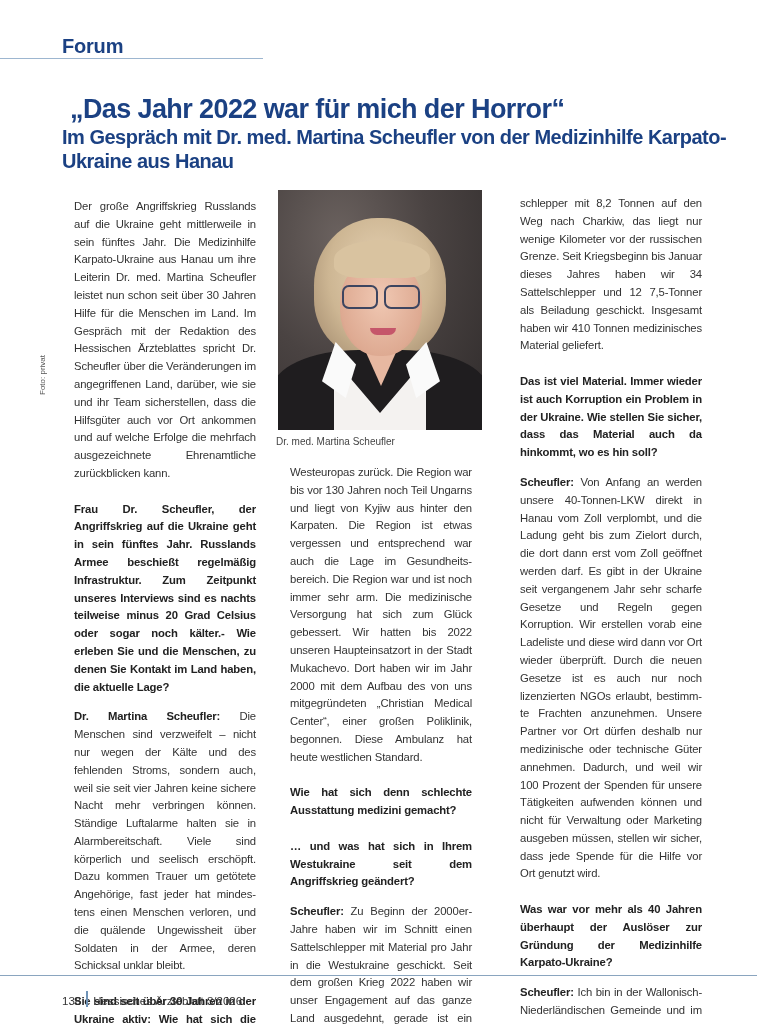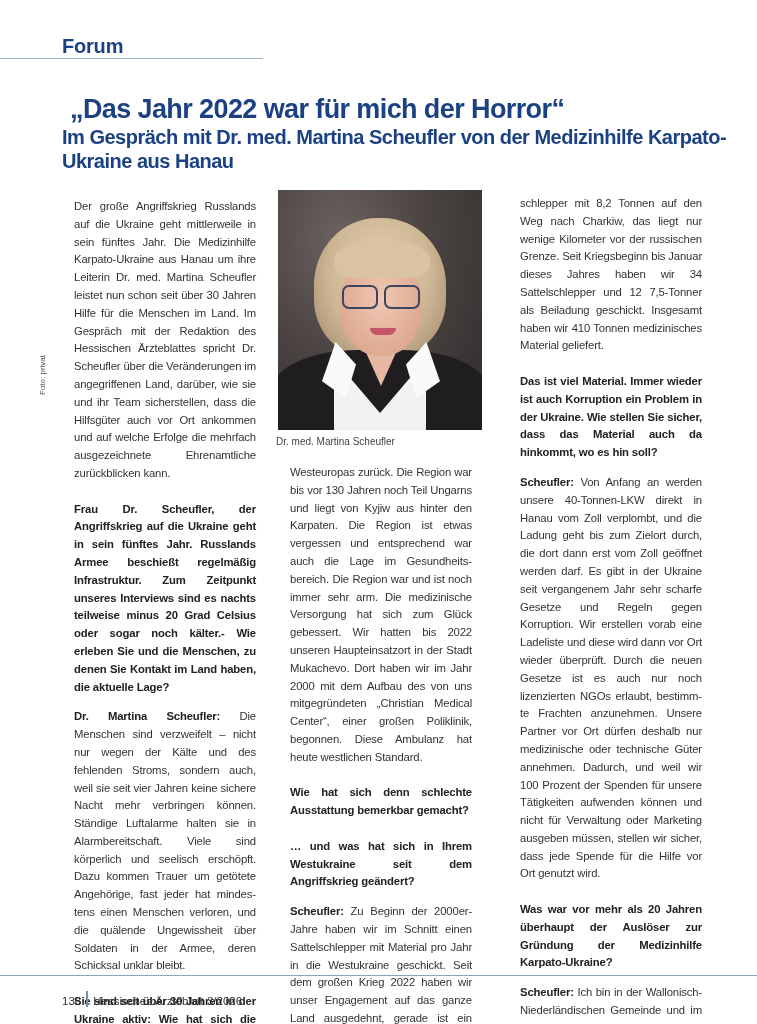--- a/index.html
+++ b/index.html
@@ -84,30 +84,30 @@
   <div class="face"></div>
   <div class="fringe"></div>
   <div class="glasses-l"></div>
   <div class="glasses-r"></div>
   <div class="mouth"></div>
 </div>
 <div class="caption">Dr. med. Martina Scheufler</div>
 
 <div class="col col2">
   <p>Westeuropas zurück. Die Region war bis vor 130 Jahren noch Teil Ungarns und liegt von Kyjiw aus hinter den Karpaten. Die Re­gion ist etwas vergessen und entspre­chend war auch die Lage im Gesundheits­bereich. Die Region war und ist noch im­mer sehr arm. Die medizinische Versor­gung hat sich zum Glück gebessert. Wir hatten bis 2022 unseren Haupteinsatzort in der Stadt Mukachevo. Dort haben wir im Jahr 2000 mit dem Aufbau des von uns mitgegründeten „Christian Medical Cen­ter“, einer großen Poliklinik, begonnen. Diese Ambulanz hat heute westlichen Standard.</p>
-  <p class="q gap">Wie hat sich denn schlechte Ausstattung bemerkbar gemacht?</p>
+  <p class="q gap">Wie hat sich denn schlechte Ausstattung medizini gemacht?</p>
   <p class="q gap">… und was hat sich in Ihrem Westukraine seit dem Angriffskrieg geändert?</p>
   <p><span class="spk">Scheufler:</span><span> Zu Beginn der 2000er-Jahre ha­ben wir im Schnitt einen Sattelschlepper mit Material pro Jahr in die Westukraine geschickt. Seit dem großen Krieg 2022 haben wir unser Engagement auf das gan­ze Land ausgedehnt, gerade ist ein Sattel­</span></p>
 </div>
 
 <div class="col col3">
   <p>schlepper mit 8,2 Tonnen auf den Weg nach Charkiw, das liegt nur wenige Kilo­meter vor der russischen Grenze. Seit Kriegsbeginn bis Januar dieses Jahres ha­ben wir 34 Sattelschlepper und 12 7,5-Tonner als Beiladung geschickt. Insge­samt haben wir 410 Tonnen medizini­sches Material geliefert.</p>
   <p class="q gap">Das ist viel Material. Immer wieder ist auch Korruption ein Problem in der Ukraine. Wie stellen Sie sicher, dass das Material auch da hinkommt, wo es hin soll?</p>
   <p><span class="spk">Scheufler:</span><span> Von Anfang an werden unsere 40-Tonnen-LKW direkt in Hanau vom Zoll verplombt, und die Ladung geht bis zum Zielort durch, die dort dann erst vom Zoll geöffnet werden darf. Es gibt in der Ukrai­ne seit vergangenem Jahr sehr scharfe Ge­setze und Regeln gegen Korruption. Wir erstellen vorab eine Ladeliste und diese wird dann vor Ort wieder überprüft. Durch die neuen Gesetze ist es auch nur noch lizenzierten NGOs erlaubt, bestimm­te Frachten anzunehmen. Unsere Partner vor Ort dürfen deshalb nur medizinische oder technische Güter annehmen. Da­durch, und weil wir 100 Prozent der Spen­den für unsere Tätigkeiten aufwenden können und nicht für Verwaltung oder Marketing ausgeben müssen, stellen wir sicher, dass jede Spende für die Hilfe vor Ort genutzt wird.</span></p>
-  <p class="q gap">Was war vor mehr als 20 Jahren über­haupt der Auslöser zur Gründung der Medizinhilfe Karpato-Ukraine?</p>
+  <p class="q gap">Was war vor mehr als 40 Jahren über­haupt der Auslöser zur Gründung der Medizinhilfe Karpato-Ukraine?</p>
   <p><span class="spk">Scheufler:</span><span> Ich bin in der Wallonisch-Nie­derländischen Gemeinde und im Zonta Club Hanau (Organisation zur Unterstüt­zung von Frauen; Anm. der Red.) enga­giert. Damals haben wir in Sofia in Bulga­rien einen Zonta Club gegründet und ich habe das medizinische Material für Bulga­rien mitorganisiert. Das war sehr erfolg­reich und darauf hat mich der damalige Pfarrer angesprochen und gesagt: „Das brauchen wir für unsere Hilfe in der Ukrai­ne.“ Als ich 1996 dann das erste Mal da</span></p>
 </div>
 
 <div class="footer-rule"></div>
 <div class="footer">
   <span>138</span>
   <span class="sep"></span>
   <span>Hessisches Ärzteblatt 3/2026</span>
 </div>
 

